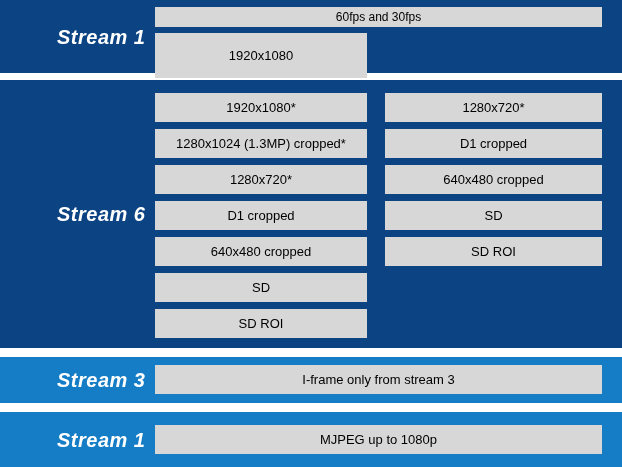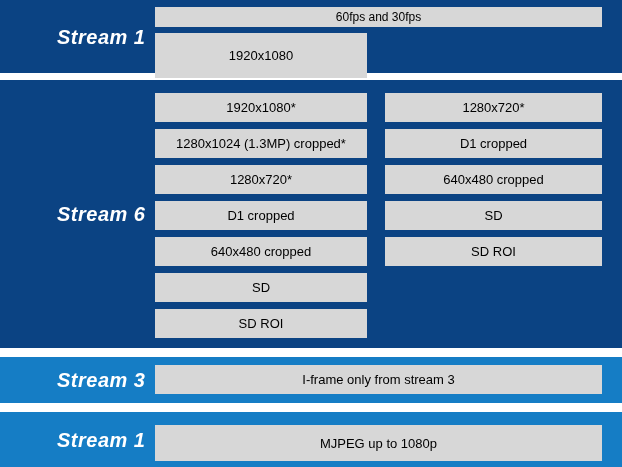--- a/index.html
+++ b/index.html
@@ -45,21 +45,21 @@
   .b1-row { top:33px; height:45px; }
 
   
   .row { height:29px; }
   .r0 { top:13px;  } .r1 { top:49px;  } .r2 { top:85px;  }
   .r3 { top:121px; } .r4 { top:157px; } .r5 { top:193px; }
   .r6 { top:229px; }
 
   
   .b3-row { top:8px;  height:29px; }
-  .b4-row { top:13px; height:36px; }
+  .b4-row { top:13px; height:29px; }
 </style>
 </head>
 <body style="--dark-blue: #0b4383; --light-blue: #157dc5; --box-gray: #d7d7d7; --text-dark: #000000; --label-white: #ffffff;">
 
 <div class="canvas">
 
   <section class="band dark" id="band1">
     <div class="stream-label">Stream 1</div>
     <div class="box full b1-top">60fps and 30fps</div>
     <div class="box colL b1-row">1920x1080</div>

